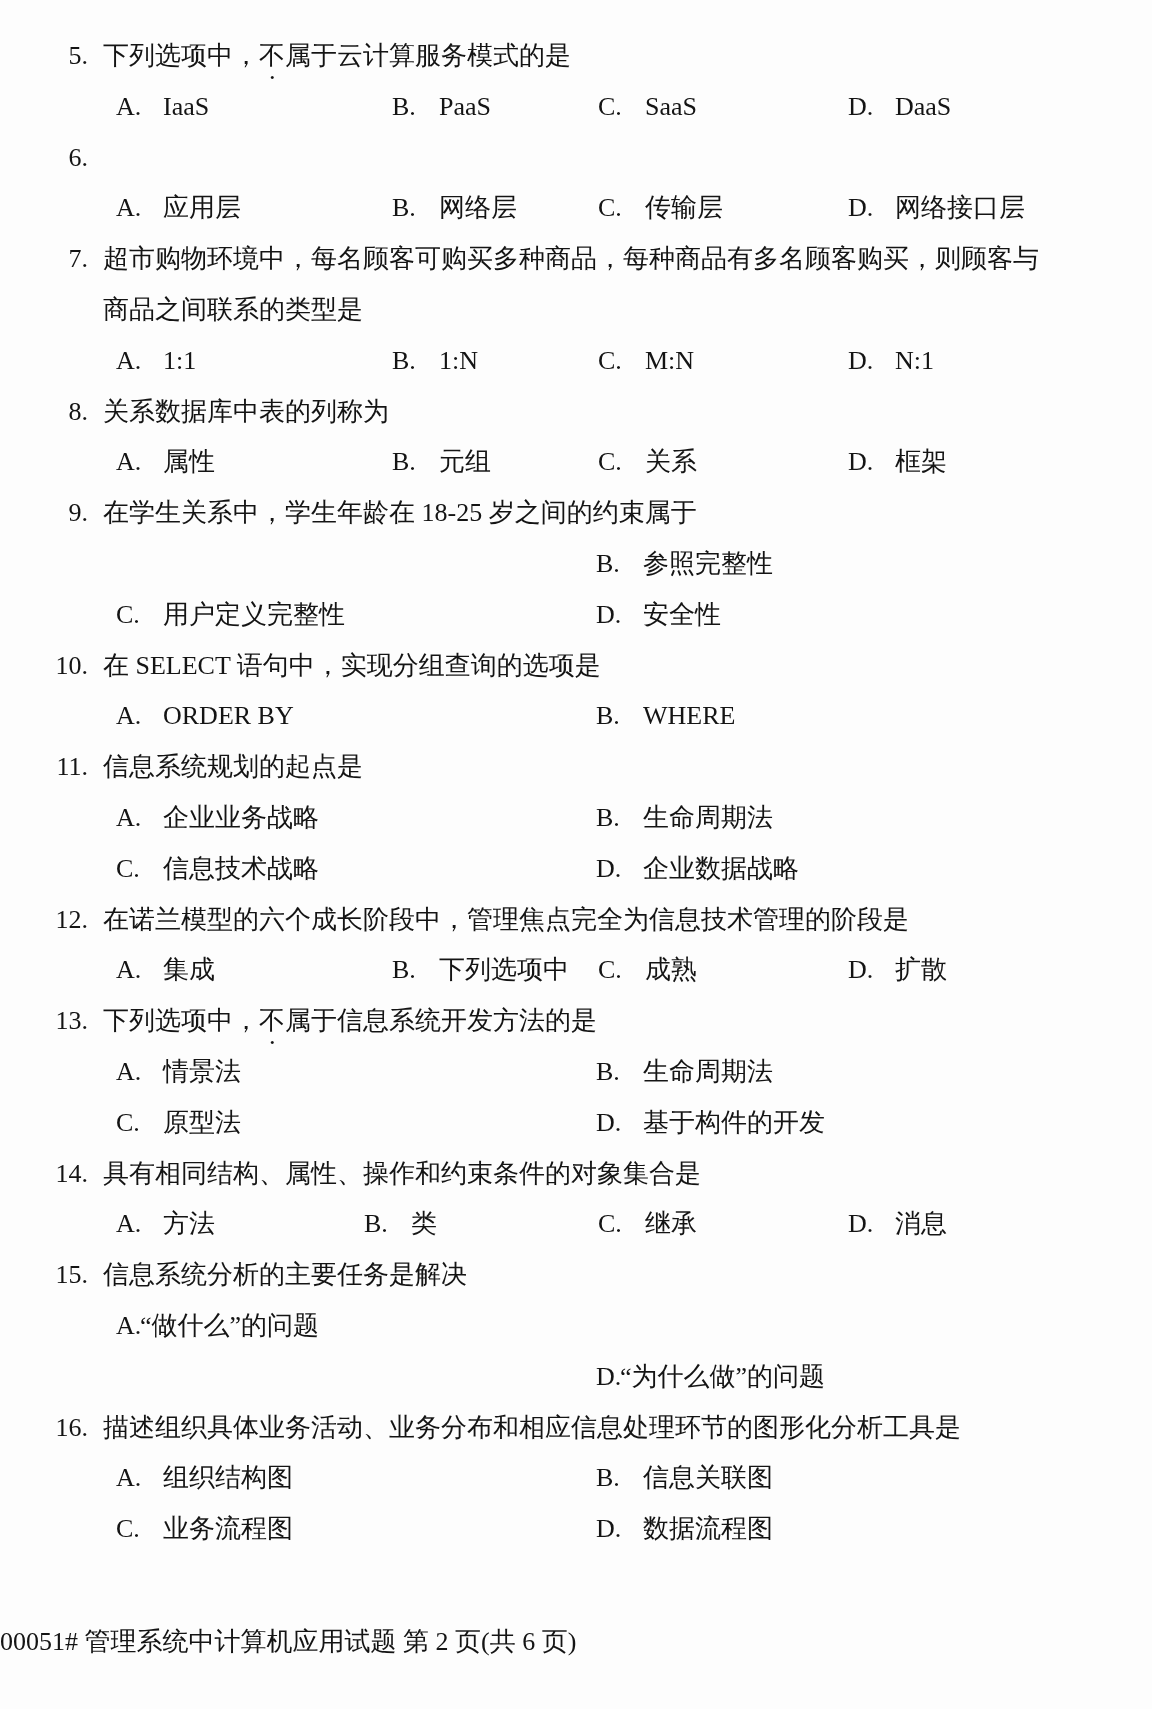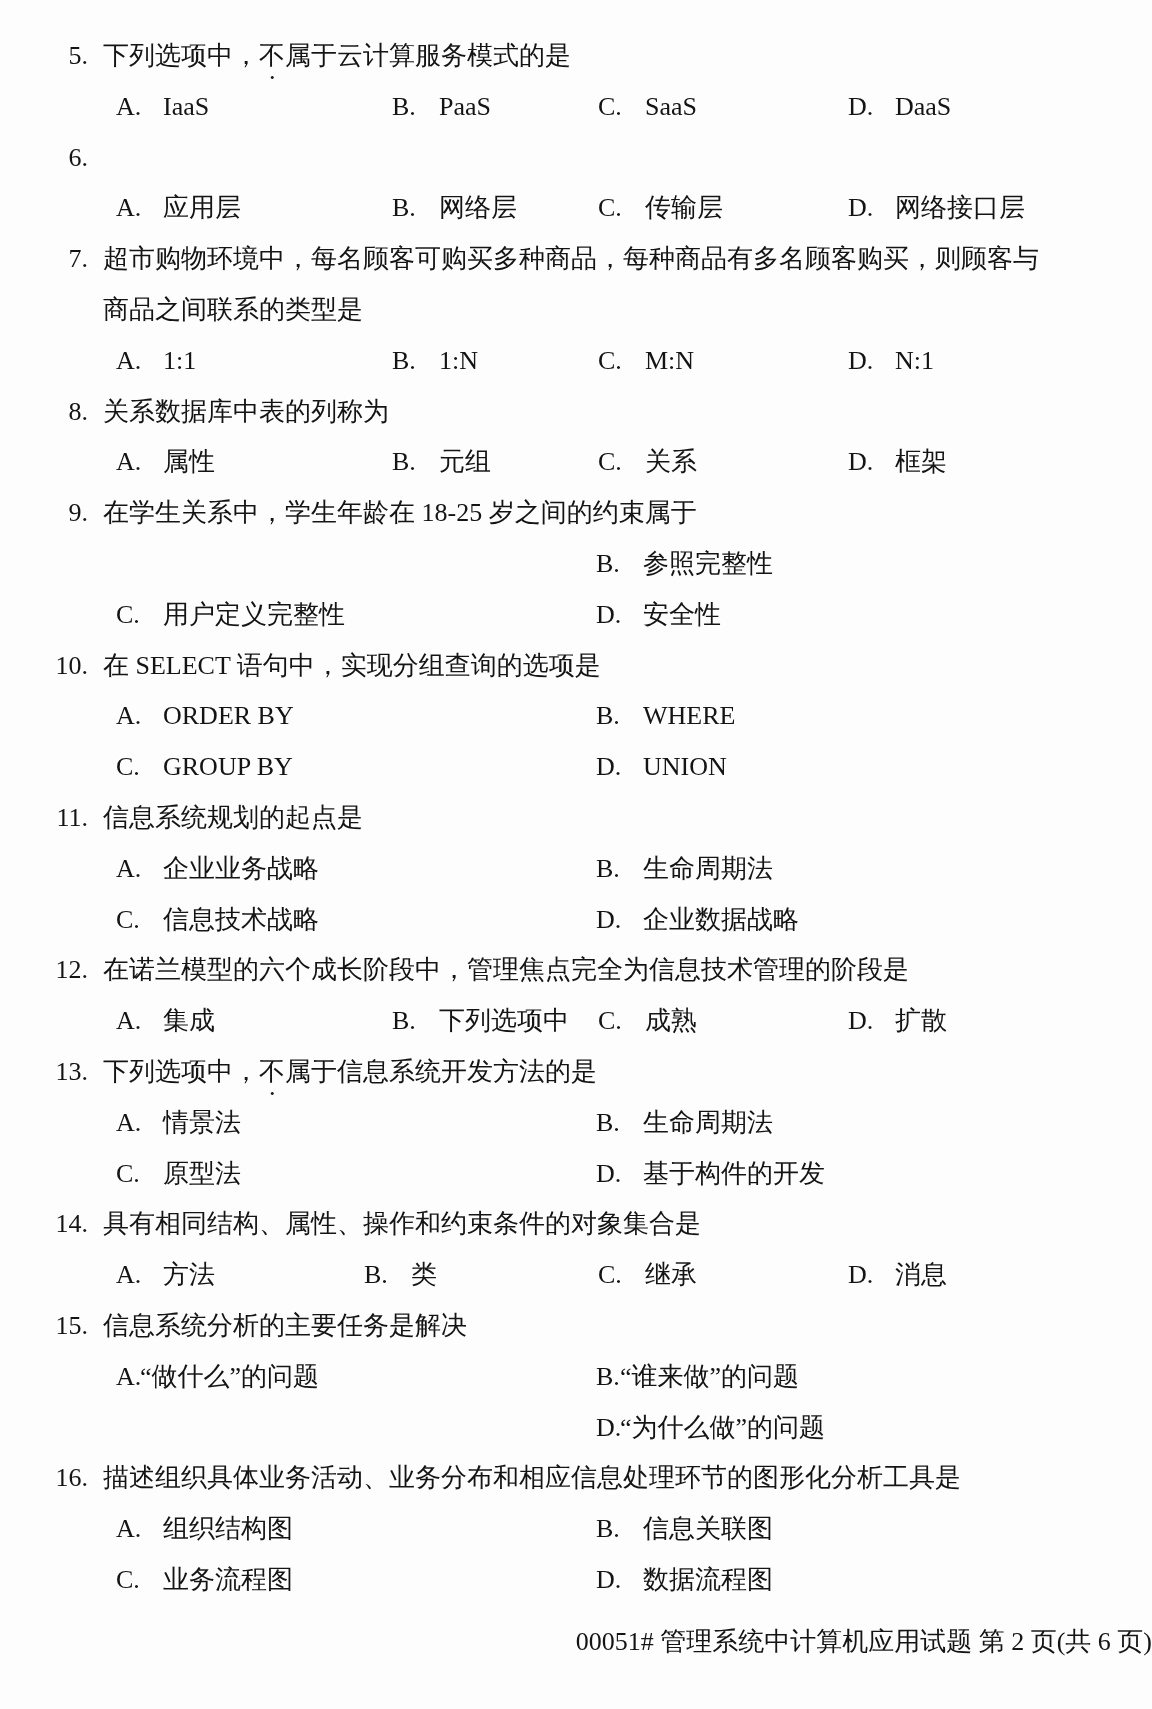--- a/index.html
+++ b/index.html
@@ -40,21 +40,21 @@
       -webkit-text-emphasis: filled dot;
       text-emphasis: filled dot;
       -webkit-text-emphasis-position: under;
       text-emphasis-position: under right;
     }
     .footer {
       position: absolute;
       top: 1624px;
       left: 0;
       right: 0;
-      text-align: right;
+      text-align: left;
       line-height: 36px;
       font-size: 26px;
     }
   </style>
 </head>
 <body>
 
 <div class="page">
   <div class="lines">
 
@@ -117,24 +117,20 @@
     </div>
 
     <div class="row">
       <span class="qnum">10.</span>
       <span class="qtext">在 SELECT 语句中，实现分组查询的选项是</span>
     </div>
     <div class="row">
       <span class="opt c1"><span class="lbl">A.</span><span>ORDER BY</span></span>
       <span class="opt h2"><span class="lbl">B.</span><span>WHERE</span></span>
     </div>
-    <div class="row">
-      <span class="opt c1"><span class="lbl">C.</span><span>GROUP BY</span></span>
-      <span class="opt h2"><span class="lbl">D.</span><span>UNION</span></span>
-    </div>
 
     <div class="row">
       <span class="qnum">11.</span>
       <span class="qtext">信息系统规划的起点是</span>
     </div>
     <div class="row">
       <span class="opt c1"><span class="lbl">A.</span><span>企业业务战略</span></span>
       <span class="opt h2"><span class="lbl">B.</span><span>生命周期法</span></span>
     </div>
     <div class="row">
@@ -176,21 +172,20 @@
       <span class="opt c3"><span class="lbl">C.</span><span>继承</span></span>
       <span class="opt c4"><span class="lbl">D.</span><span>消息</span></span>
     </div>
 
     <div class="row">
       <span class="qnum">15.</span>
       <span class="qtext">信息系统分析的主要任务是解决</span>
     </div>
     <div class="row">
       <span class="opt tight c1"><span class="lbl">A.</span><span>“做什么”的问题</span></span>
-      <span class="opt tight h2"><span class="lbl">B.</span><span>“谁来做”的问题</span></span>
     </div>
     <div class="row">
       <span class="opt tight h2"><span class="lbl">D.</span><span>“为什么做”的问题</span></span>
     </div>
 
     <div class="row">
       <span class="qnum">16.</span>
       <span class="qtext">描述组织具体业务活动、业务分布和相应信息处理环节的图形化分析工具是</span>
     </div>
     <div class="row">

